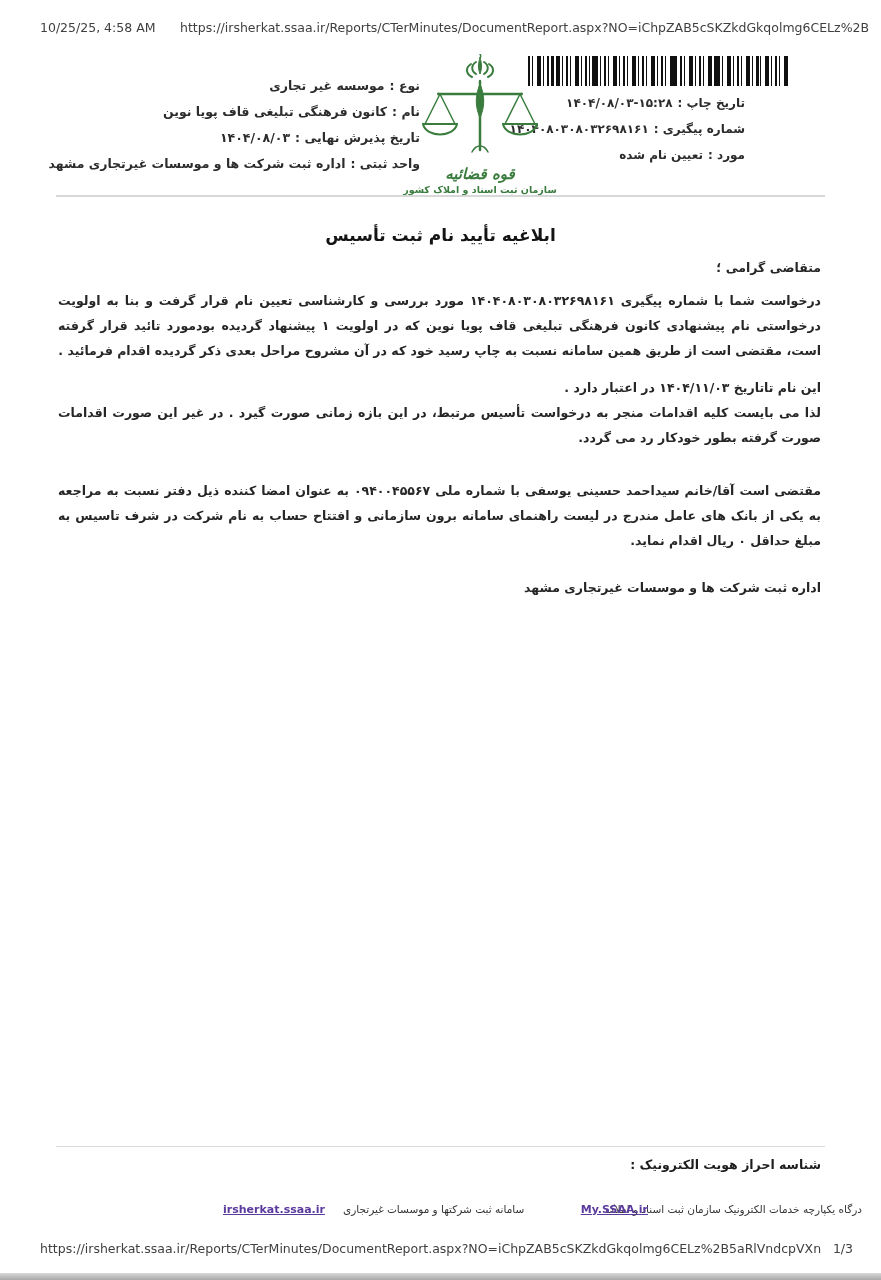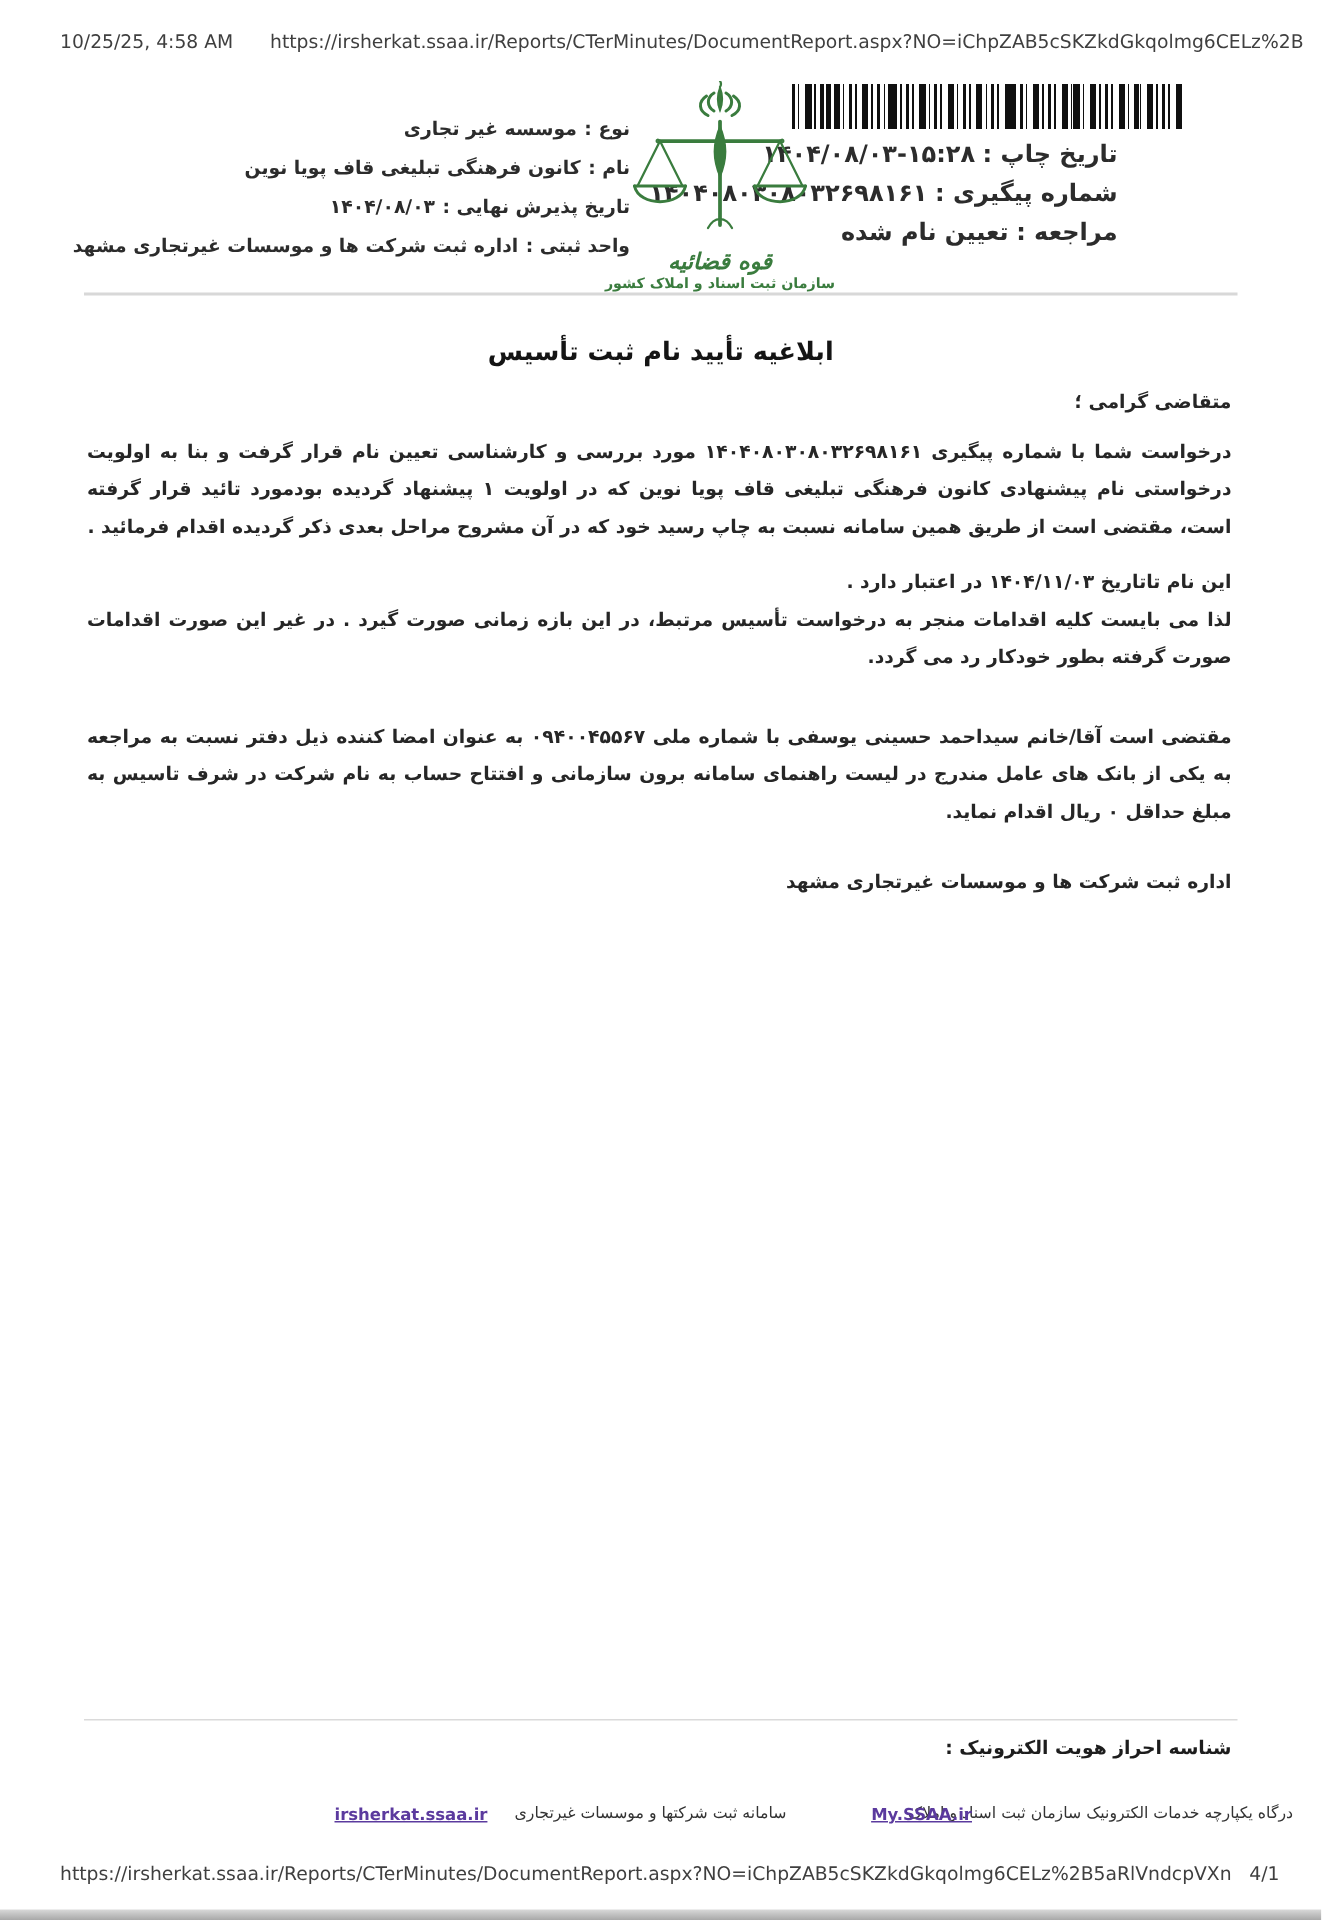--- a/index.html
+++ b/index.html
@@ -16,21 +16,21 @@
   .print-page-num{position:absolute;top:1241px;right:28px;font-size:12.5px;color:#3f3f3f;}
   .bottom-strip{position:absolute;left:0;right:0;bottom:0;height:7px;
     background:linear-gradient(#d9d9d9,#a8a8a8);}
   
   .barcode{position:absolute;left:528px;top:56px;width:262px;height:30px;background-color:#fff;
     background-image:
       repeating-linear-gradient(90deg,#101010 0 2px,transparent 2px 4px,#101010 4px 5px,transparent 5px 9px,#101010 9px 13px,transparent 13px 15px,#101010 15px 16px,transparent 16px 19px),
       repeating-linear-gradient(90deg,transparent 0 23px,#101010 23px 26px,transparent 26px 41px);
     background-blend-mode:darken;}
   .meta-right{position:absolute;top:90px;right:136px;width:330px;direction:rtl;text-align:right;
-    font-size:16px;font-weight:bold;line-height:26px;color:#2c2c2c;}
+    font-size:12px;font-weight:bold;line-height:26px;color:#2c2c2c;}
   .meta-left{position:absolute;top:73px;right:461px;width:380px;direction:rtl;text-align:right;
     font-size:12.5px;font-weight:bold;line-height:26px;color:#2c2c2c;}
   .meta-row .lab{margin-left:5px;}
   .logo{position:absolute;left:402px;top:54px;width:156px;text-align:center;}
   .logo-text1{color:#3a7c3e;font-size:15px;font-weight:bold;font-style:italic;line-height:17px;}
   .logo-text2{color:#3a7c3e;font-size:9.5px;font-weight:bold;line-height:13px;direction:rtl;}
   .divider{position:absolute;left:56px;width:769px;height:0;border-top:2px solid #d8d8d8;}
   .div1{top:195px;}
   .div2{top:1146px;border-top:1.5px solid #dadada;}
   
@@ -65,21 +65,21 @@
   <div class="barcode"></div>
 
   <div class="meta-right">
     <div class="meta-row">
       <span class="lab">تاریخ چاپ :</span><span>۱۵:۲۸-۱۴۰۴/۰۸/۰۳</span>
     </div>
     <div class="meta-row">
       <span class="lab">شماره پیگیری :</span><span>۱۴۰۴۰۸۰۳۰۸۰۳۲۶۹۸۱۶۱</span>
     </div>
     <div class="meta-row">
-      <span class="lab">مراجعه :</span><span>تعیین نام شده</span>
+      <span class="lab">مورد :</span><span>تعیین نام شده</span>
     </div>
   </div>
 
   <div class="logo">
     <svg width="140" height="108" viewBox="0 0 140 108">
       <g stroke="#3a7c3e" fill="none" stroke-width="2" stroke-linecap="round">
 
         <path d="M70 4 C 68 9 68 15 70 20 C 72 15 72 9 70 4" fill="#3a7c3e" stroke-width="1"></path>
         <path d="M66 8 C 61 11 61 17 66 20"></path>
         <path d="M74 8 C 79 11 79 17 74 20"></path>
@@ -141,16 +141,16 @@
   <div class="eid">شناسه احراز هویت الکترونیک :</div>
 
   <div class="site-footer">
     <span class="sf-item sf-0">درگاه یکپارچه خدمات الکترونیک سازمان ثبت اسناد و املاک</span>
     <span class="sf-item sf-link sf-1">My.SSAA.ir</span>
     <span class="sf-item sf-2">سامانه ثبت شرکتها و موسسات غیرتجاری</span>
     <span class="sf-item sf-link sf-3">irsherkat.ssaa.ir</span>
   </div>
 
   <div class="print-url-bottom">https://irsherkat.ssaa.ir/Reports/CTerMinutes/DocumentReport.aspx?NO=iChpZAB5cSKZkdGkqolmg6CELz%2B5aRlVndcpVXnIAUu6GpXkNxfv…</div>
-  <div class="print-page-num">4/1</div>
+  <div class="print-page-num">1/3</div>
 
   <div class="bottom-strip"></div>
 </div>
 
 </body></html>

